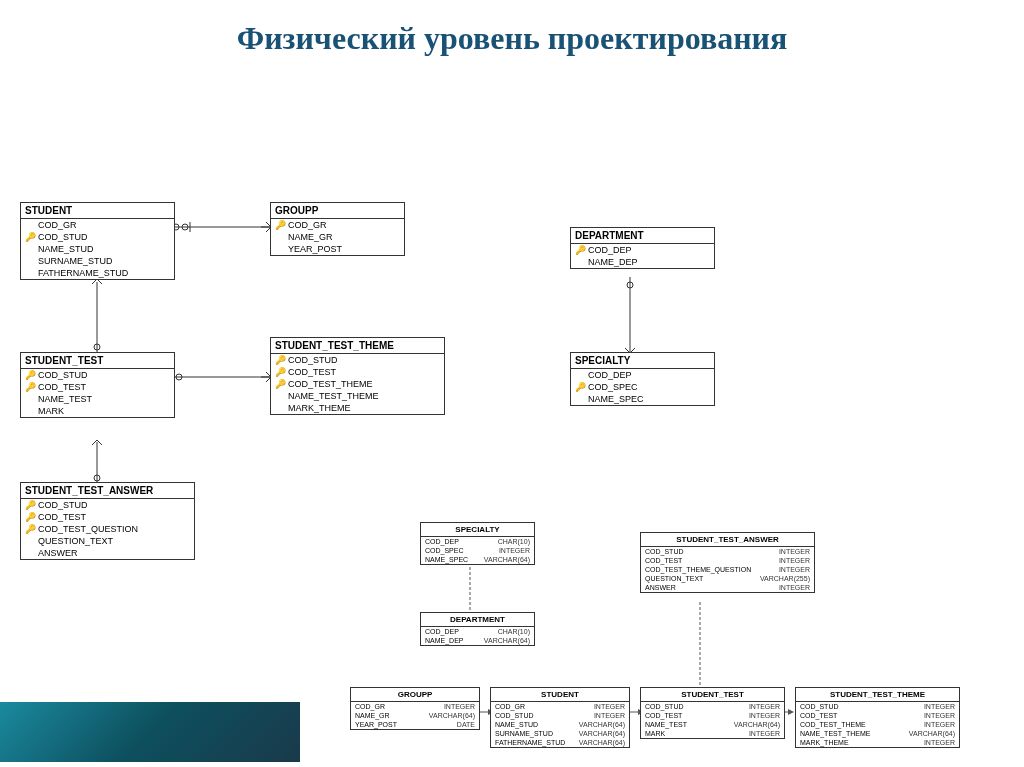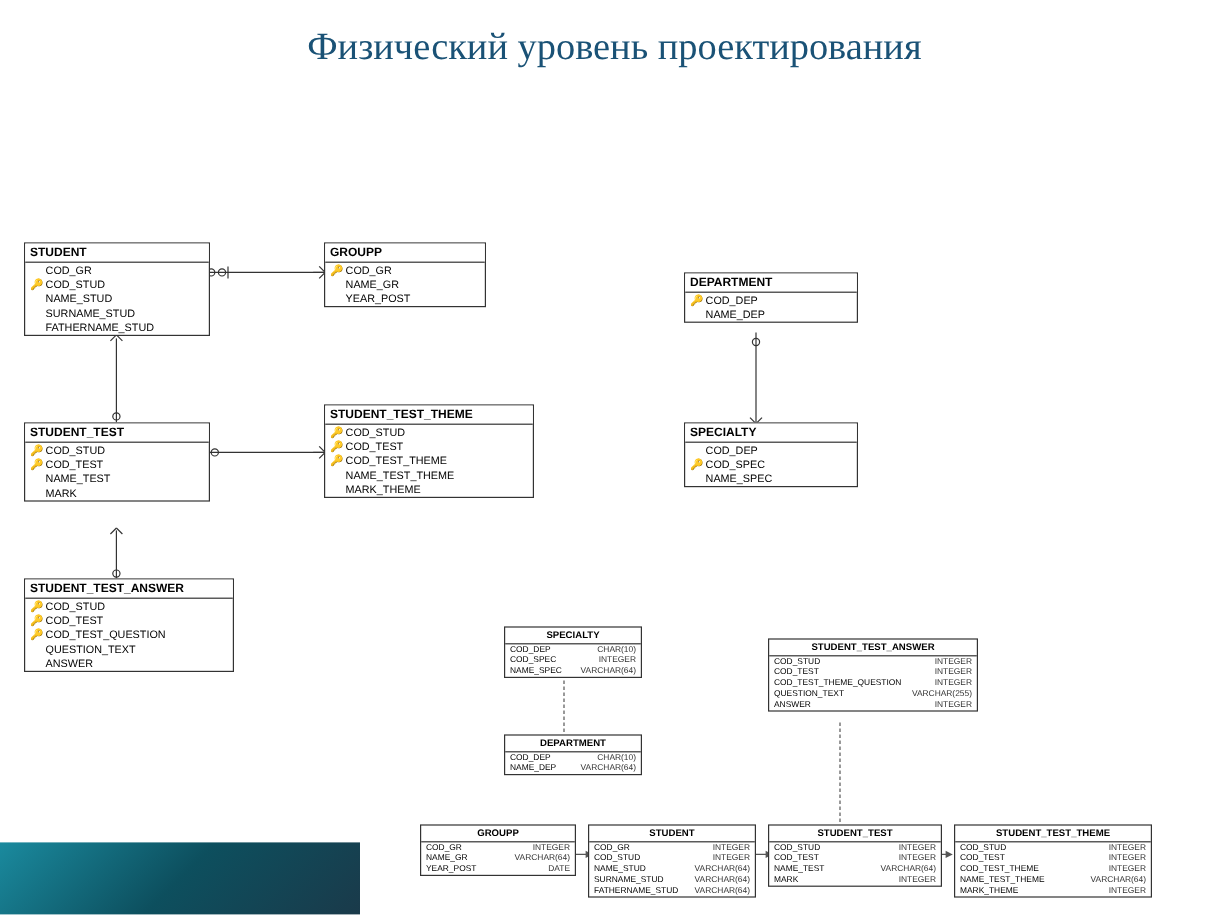--- a/index.html
+++ b/index.html
@@ -8,21 +8,21 @@
       font-family: Arial, sans-serif;
       width: 1024px;
       height: 767px;
       overflow: hidden;
       position: relative;
     }
 
     .page-title {
       text-align: center;
       font-size: 32px;
-      font-weight: normal;
+      font-weight: bold;
       color: #1a5276;
       padding: 20px 0 10px 0;
       font-family: 'Times New Roman', serif;
     }
 
     .diagram-area {
       position: relative;
       width: 1008px;
       height: 690px;
       margin-top: 5px;

